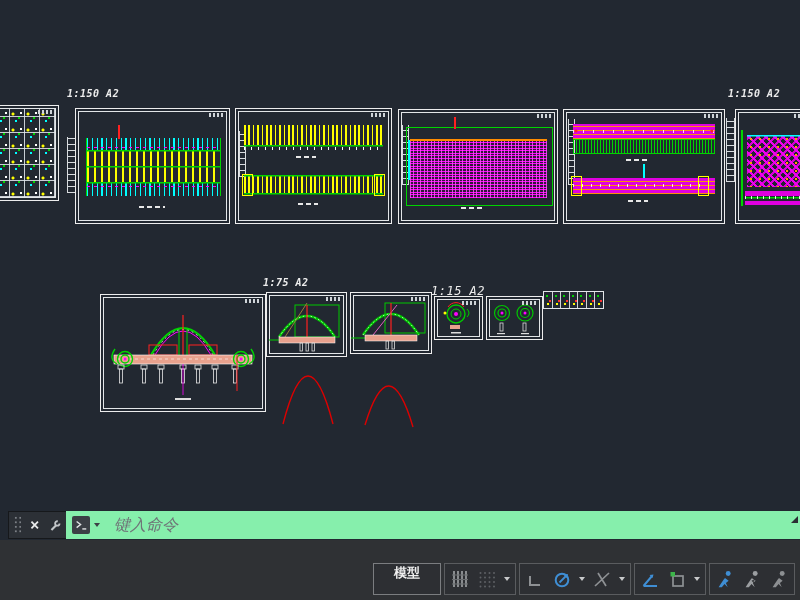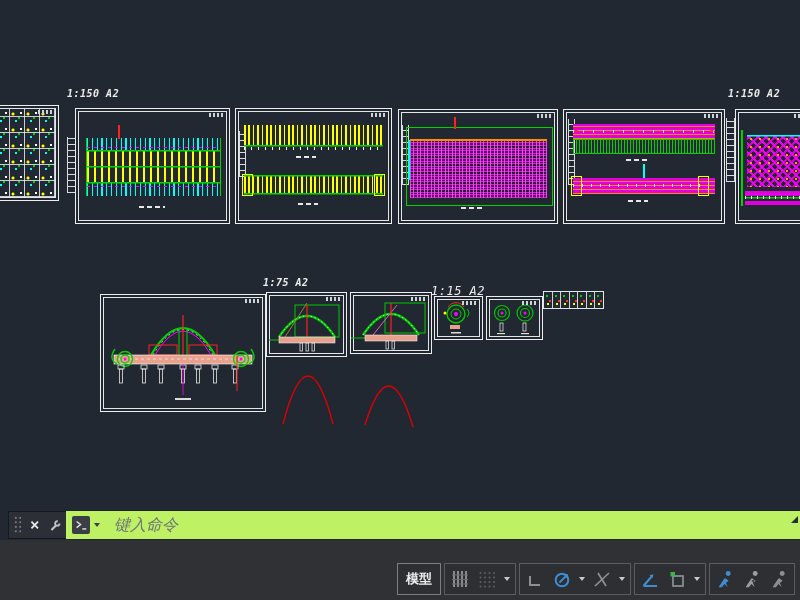--- a/index.html
+++ b/index.html
@@ -142,39 +142,39 @@
 
   #arcs{position:absolute;left:275px;top:368px;}
 
   
   .cmdbar{position:absolute;left:8px;right:0;top:511px;height:28px;display:flex;z-index:5;}
   .cmd-left{width:58px;background:#2c3036;border:1px solid #16181b;border-right:none;
             display:flex;align-items:center;gap:8px;padding:0 5px;box-sizing:border-box;}
   .grip{width:9px;height:18px;
     background-image:radial-gradient(circle 1px at 2px 2px,#7c8086 98%,transparent);
     background-size:4.5px 4.5px;}
-  .cmd-input-area{flex:1;background:#bef264;display:flex;align-items:center;gap:4px;
+  .cmd-input-area{flex:1;background:#86efac;display:flex;align-items:center;gap:4px;
     padding:9px 6px;position:relative;}
   .prompt-btn{width:18px;height:18px;background:#3b3f45;border-radius:2px;display:flex;
     align-items:center;justify-content:center;}
   .caret-dark{width:0;height:0;border-left:3.5px solid transparent;border-right:3.5px solid transparent;
     border-top:4px solid #3c4045;}
   .cmd-input{flex:1;background:transparent;border:none;outline:none;font-style:italic;
     font-size:16px;color:#6f7377;font-family:"Liberation Sans", sans-serif;padding-left:10px;}
   .cmd-input::placeholder{color:#6f7377;opacity:1;}
   .cmd-resize{position:absolute;right:2px;top:5px;width:0;height:0;
     border-bottom:7px solid #2b2e33;border-left:7px solid transparent;}
 
   
   .bottom-strip{position:absolute;left:0;right:0;top:540px;height:60px;background:#2f3134;}
   .statusbar{position:absolute;right:5px;top:563px;height:32px;display:flex;gap:3px;z-index:6;}
   .sgroup{border:1px solid #5a5c5f;background:#2d2f33;display:flex;align-items:center;
           padding:0 5px;gap:7px;box-sizing:border-box;}
   .model-btn{border:1px solid #7b7d80;background:#2d2f33;color:#efefef;font-size:13px;
-          font-weight:700;display:flex;align-items:center;padding:0 8px;box-sizing:border-box;}
+          font-weight:700;display:flex;padding:0 20px;box-sizing:border-box;}
   .sicon{width:20px;height:20px;display:flex;align-items:center;justify-content:center;}
   .caret-light{width:0;height:0;border-left:3.5px solid transparent;border-right:3.5px solid transparent;
     border-top:4px solid #c8c9cb;}
 </style>
 </head>
 <body>
 
 <div class="app">
 
   <div class="canvas">

